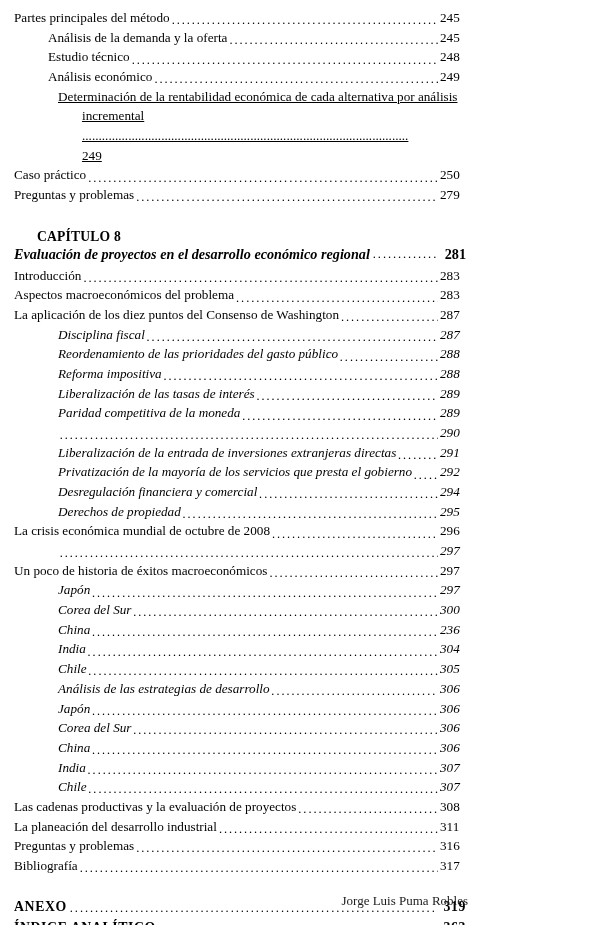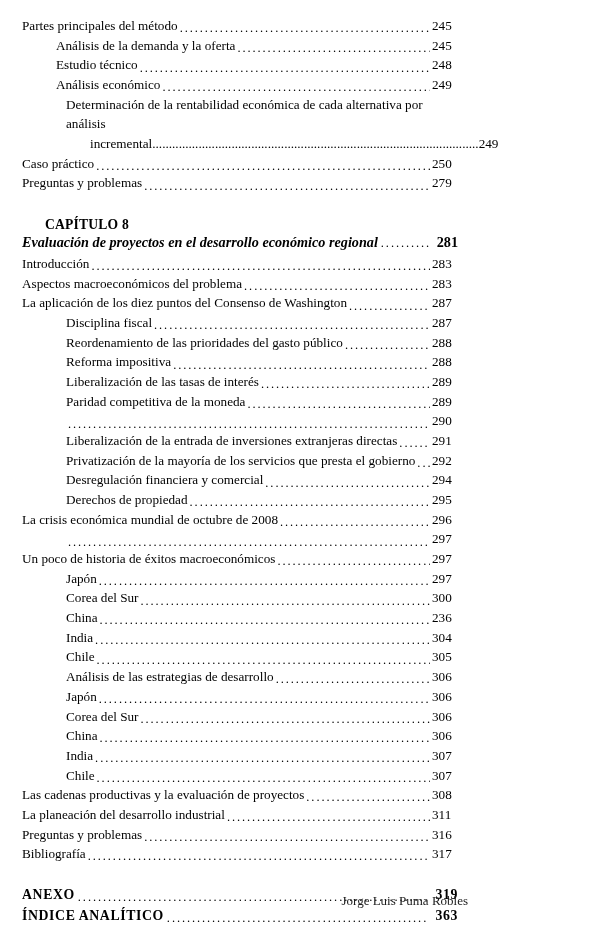--- a/index.html
+++ b/index.html
@@ -11,21 +11,21 @@
     width: 600px;
     height: 925px;
     font-family: "Liberation Serif", serif;
     color: #000000;
     overflow: hidden;
   }
   .page {
     position: relative;
     width: 480px;
     height: 925px;
-    padding: 8px;
+    padding: 0;
     box-sizing: border-box;
   }
   .toc {
     padding: 8px 14px 0 14px;
   }
   .entry {
     display: flex;
     align-items: flex-end;
     font-size: 13.2px;
     line-height: 1.49;
@@ -49,34 +49,36 @@
     bottom: 1px;
   }
   .entry .page-num {
     flex: 0 0 auto;
     min-width: 26px;
     white-space: pre;
   }
   
   .lvl0 { padding-left: 0px; }
   .lvl1 { padding-left: 34px; }
-  .lvl2 { padding-left: 44px; }
+  .lvl2 { padding-left: 44px; font-style: italic; }
   .wrapentry {
     font-size: 13.2px;
     line-height: 1.49;
     padding-left: 44px;
+    text-decoration: underline;
   }
   .wrapentry .firstline {
     display: block;
     white-space: normal;
   }
   .wrapentry .secondline {
     display: flex;
     align-items: flex-start;
     padding-left: 24px;
+    flex-direction: column;
   }
   .chapter-block {
     margin-top: 24px;
   }
   .chapter-label {
     font-weight: bold;
     font-size: 13.6px;
     letter-spacing: 0.2px;
     margin-bottom: 1px;
     margin-left: 23px;

